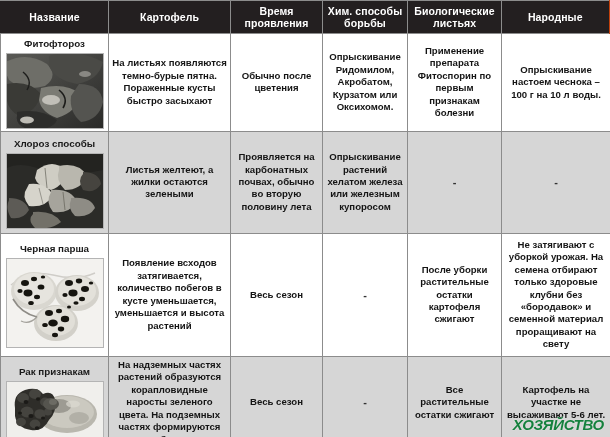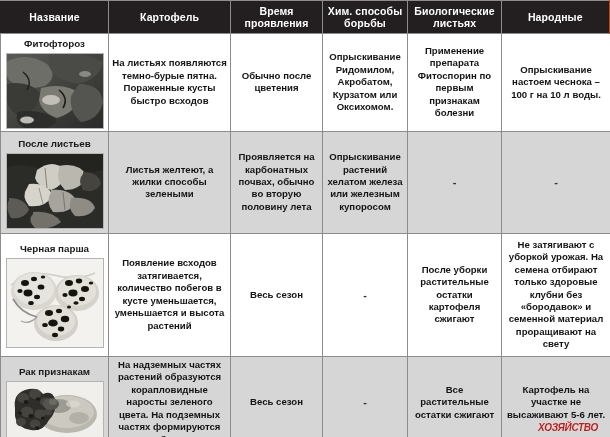--- a/index.html
+++ b/index.html
@@ -78,28 +78,28 @@
     position: relative;
     overflow: hidden;
   }
   .thumb svg { display: block; width: 100%; height: 100%; }
 
   .dash { font-size: 11px; color: #333; }
 
   
   .watermark {
     position: absolute;
-    right: 12px;
+    right: 6px;
     bottom: 4px;
     font-family: "Liberation Sans", sans-serif;
     font-weight: bold;
     font-style: italic;
-    font-size: 10px;
+    font-size: 15px;
     letter-spacing: -0.3px;
-    color: #b91c1c;
+    color: #15803d;
     text-shadow: 0 0 1px rgba(255,255,255,0.85);
     pointer-events: none;
     white-space: nowrap;
   }
 </style>
 </head>
 <body>
 
 <div class="page">
 
@@ -150,49 +150,49 @@
               <path d="M72 30 Q94 30 96 48 Q92 66 74 68 Q62 58 64 42 Z" fill="#545450"></path>
               <path d="M10 58 Q34 54 50 66 Q46 76 24 76 Q8 72 10 62 Z" fill="#2d2d2b"></path>
               <ellipse cx="44" cy="46" rx="9" ry="5" fill="#d8d6cf" opacity="0.75"></ellipse>
               <ellipse cx="20" cy="66" rx="7" ry="3.5" fill="#e2e0d8" opacity="0.8"></ellipse>
               <ellipse cx="78" cy="20" rx="6" ry="3" fill="#c8c6bf" opacity="0.5"></ellipse>
               <path d="M52 36 Q62 44 56 54" stroke="#1c1c1a" stroke-width="1.6" fill="none"></path>
               <path d="M16 18 Q26 26 20 36" stroke="#1e1e1c" stroke-width="1.4" fill="none"></path>
             </svg>
           </span>
         </td>
-        <td>На листьях появляются темно-бурые пятна. Пораженные кусты быстро всходов</td>
+        <td>На листьях появляются темно-бурые пятна. Пораженные кусты быстро засыхают</td>
         <td>Обычно после цветения</td>
         <td>Опрыскивание Ридомилом, Акробатом, Курзатом или Оксихомом.</td>
         <td>Применение препарата Фитоспорин по первым признакам болезни</td>
         <td>Опрыскивание настоем чеснока – 100 г на 10 л воды.</td>
       </tr>
 
       <tr class="row-gray" style="height:102px">
         <td class="name-cell">
-          <span class="name-label">После листьев</span>
+          <span class="name-label">Хлороз способы</span>
           <span class="thumb">
             <svg viewBox="0 0 96 74" preserveAspectRatio="none" aria-hidden="true">
               <rect width="96" height="74" fill="#2b2b28"></rect>
               <path d="M0 0 H96 V16 Q60 24 30 14 Q12 8 0 14 Z" fill="#232320"></path>
               <path d="M30 16 Q46 4 58 16 Q60 30 44 36 Q30 32 28 24 Z" fill="#cfcdc4"></path>
               <path d="M52 12 Q72 8 80 22 Q74 36 58 36 Q48 26 52 16 Z" fill="#b9b7ae"></path>
               <path d="M22 30 Q40 28 46 42 Q38 54 22 52 Q14 42 20 34 Z" fill="#d6d4cb"></path>
               <path d="M44 36 Q64 34 70 48 Q62 60 46 58 Q38 48 44 38 Z" fill="#a6a49c"></path>
               <path d="M64 44 Q84 42 88 54 Q82 64 68 62 Q60 54 64 46 Z" fill="#8e8c85"></path>
               <path d="M2 44 Q18 44 22 56 Q16 66 4 64 Q-2 54 2 46 Z" fill="#5d5b56"></path>
               <path d="M26 58 Q46 56 54 68 Q44 76 28 74 Q20 66 26 60 Z" fill="#737169"></path>
               <path d="M76 18 Q92 18 94 30 Q88 40 76 36 Q70 26 76 20 Z" fill="#46443f"></path>
               <path d="M38 14 L40 34" stroke="#7c7a72" stroke-width="0.9"></path>
               <path d="M32 34 L36 50" stroke="#86847c" stroke-width="0.8"></path>
               <path d="M56 38 L58 56" stroke="#6b6960" stroke-width="0.8"></path>
             </svg>
           </span>
         </td>
-        <td>Листья желтеют, а жилки способы зелеными</td>
+        <td>Листья желтеют, а жилки остаются зелеными</td>
         <td>Проявляется на карбонатных почвах, обычно во вторую половину лета</td>
         <td>Опрыскивание растений хелатом железа или железным купоросом</td>
         <td class="dash">-</td>
         <td class="dash">-</td>
       </tr>
 
       <tr class="row-white" style="height:123px">
         <td class="name-cell">
           <span class="name-label">Черная парша</span>
           <span class="thumb" style="height:88px">

